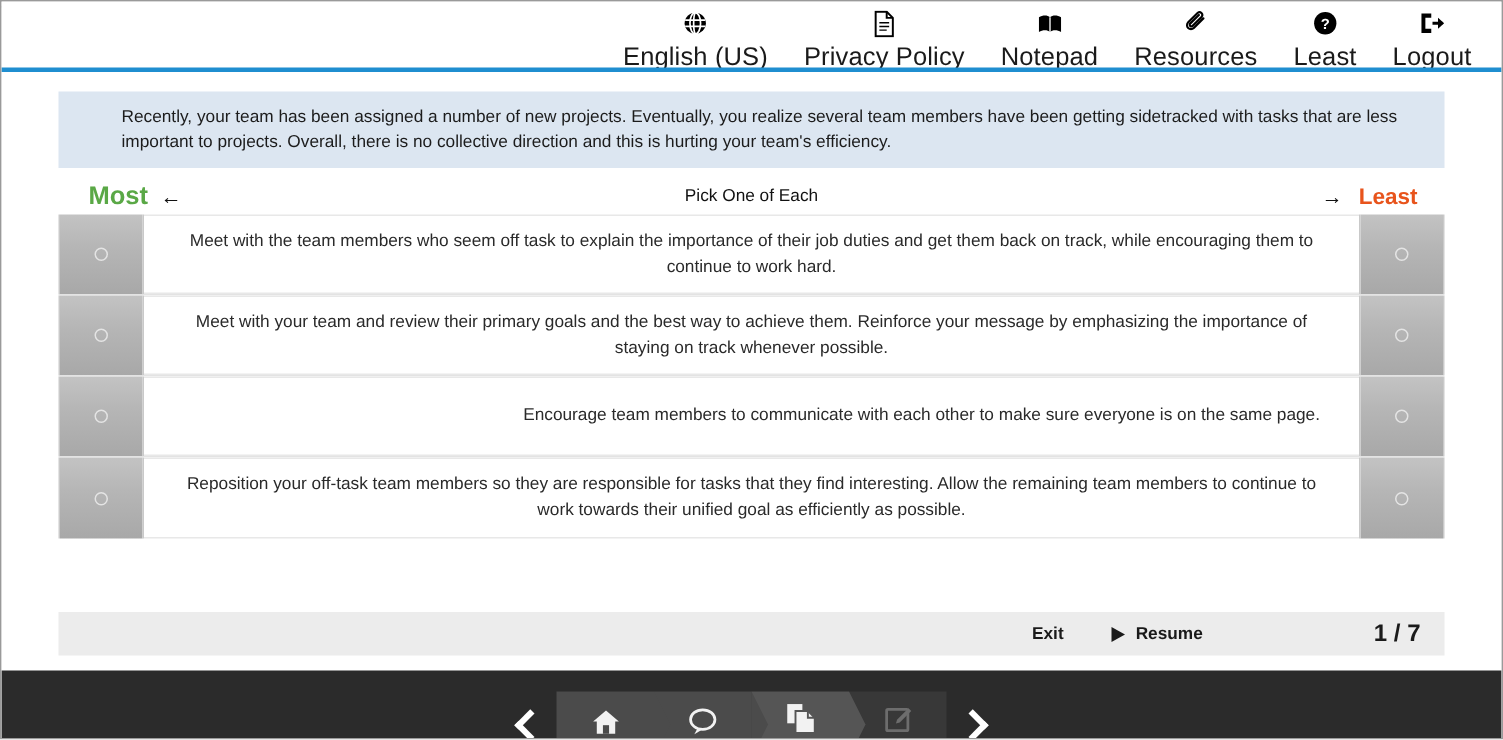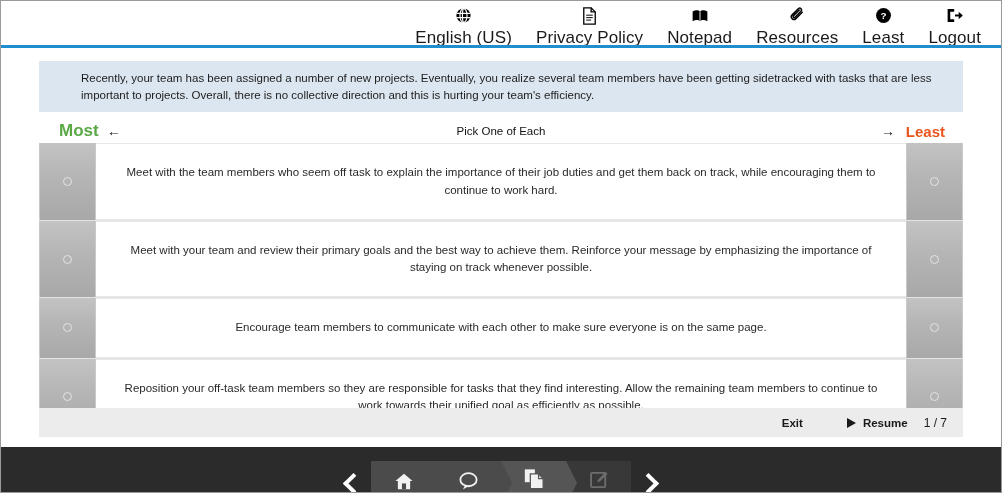--- a/index.html
+++ b/index.html
@@ -170,22 +170,22 @@
   .radio {
     width: 9px; height: 9px;
     border-radius: 50%;
     border: 1px solid #e4e4e4;
     background: transparent;
   }
   .option-text-cell {
     flex: 1 1 auto;
     display: flex;
     align-items: center;
-    justify-content: center;
-    padding: 20px 26px;
+    justify-content: flex-end;
+    padding: 8px 26px;
     border-top: 1px solid #e8e8e8;
     border-bottom: 1px solid #e8e8e8;
   }
   .option-text {
     font-size: 11.5px;
     color: #2a2a2a;
     text-align: center;
     line-height: 1.5;
   }
 
@@ -193,47 +193,48 @@
   .action-bar {
     position: absolute;
     left: 38px; right: 38px;
     bottom: 55px;
     height: 29px;
     background: #ececec;
     display: flex;
     align-items: center;
     justify-content: flex-end;
     padding-right: 16px;
-    gap: 16px;
+    gap: 4px;
   }
   .action-exit {
     font-size: 11.5px;
     font-weight: bold;
     color: #1a1a1a;
     cursor: pointer;
     margin-right: 28px;
   }
   .action-resume {
     font-size: 11.5px;
     font-weight: bold;
     color: #1a1a1a;
     cursor: pointer;
     display: flex;
     align-items: center;
     gap: 7px;
+    margin-right: 110px;
   }
   .play-tri {
     width: 0; height: 0;
     border-left: 9px solid #1a1a1a;
     border-top: 5.5px solid transparent;
     border-bottom: 5.5px solid transparent;
   }
   .action-counter {
-    font-size: 12px;
-    font-weight: normal;
+    font-size: 16px;
+    font-weight: bold;
     color: #1a1a1a;
     text-align: right;
   }
 
   
   .footer {
     position: absolute;
     left: 0; right: 0; bottom: 0;
     height: 45px;
     background: #2b2b2b;

